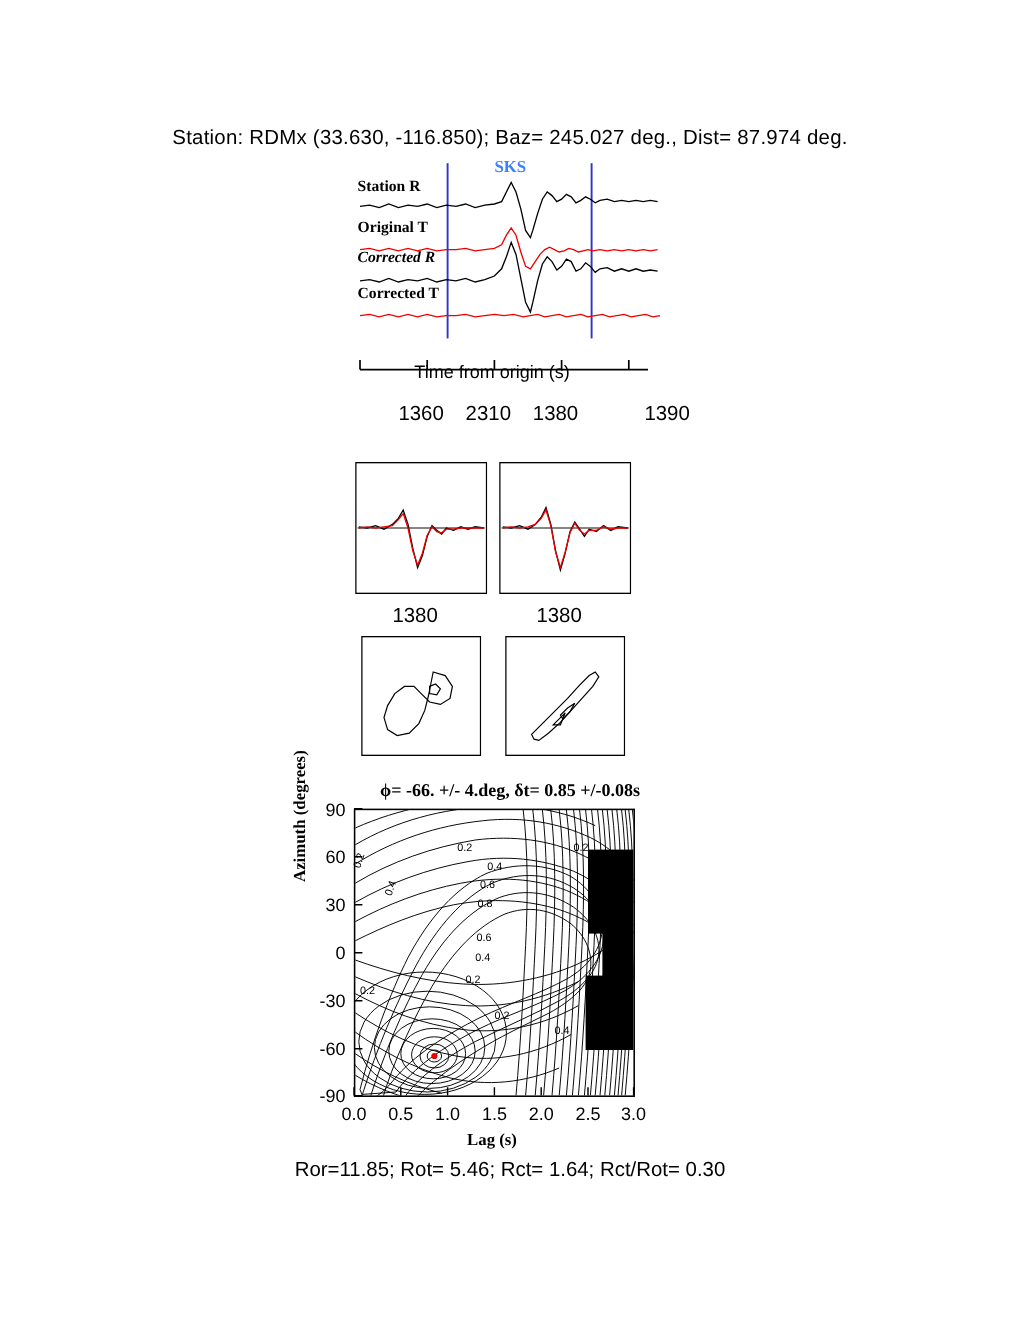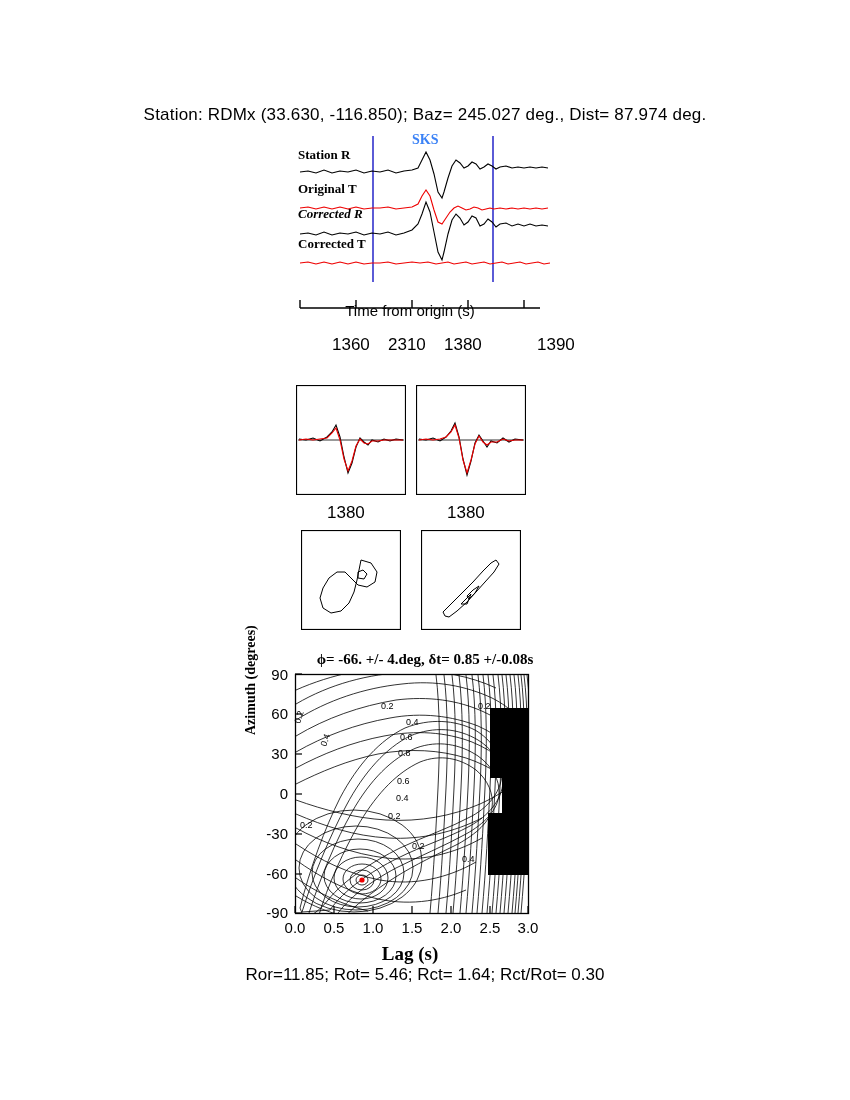--- a/index.html
+++ b/index.html
@@ -98,21 +98,21 @@
     transform: rotate(-90deg);
     transform-origin: left top;
     white-space: nowrap;
   }
   .axis-x-title {
     position: absolute;
     left: 290px; top: 943px;
     width: 240px;
     text-align: center;
     font-family: "Liberation Serif", serif;
-    font-size: 19px;
+    font-size: 14px;
     font-weight: bold;
   }
   .footer-stats {
     position: absolute;
     left: 0; top: 965px;
     width: 850px;
     text-align: center;
     font-family: "Liberation Sans", sans-serif;
     font-size: 17px;
   }

